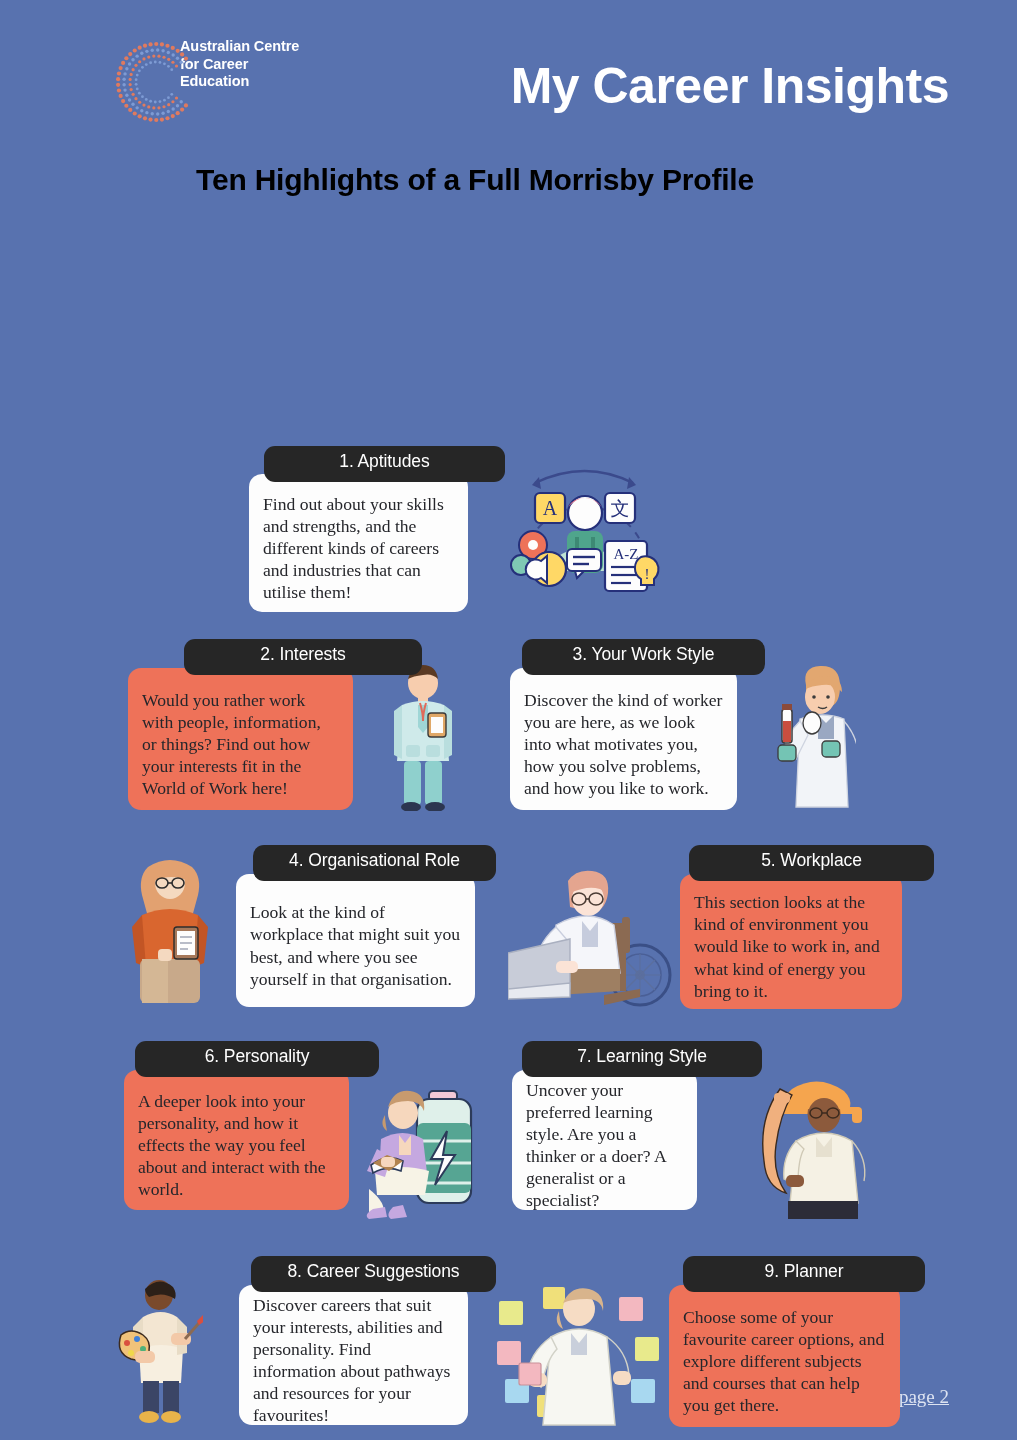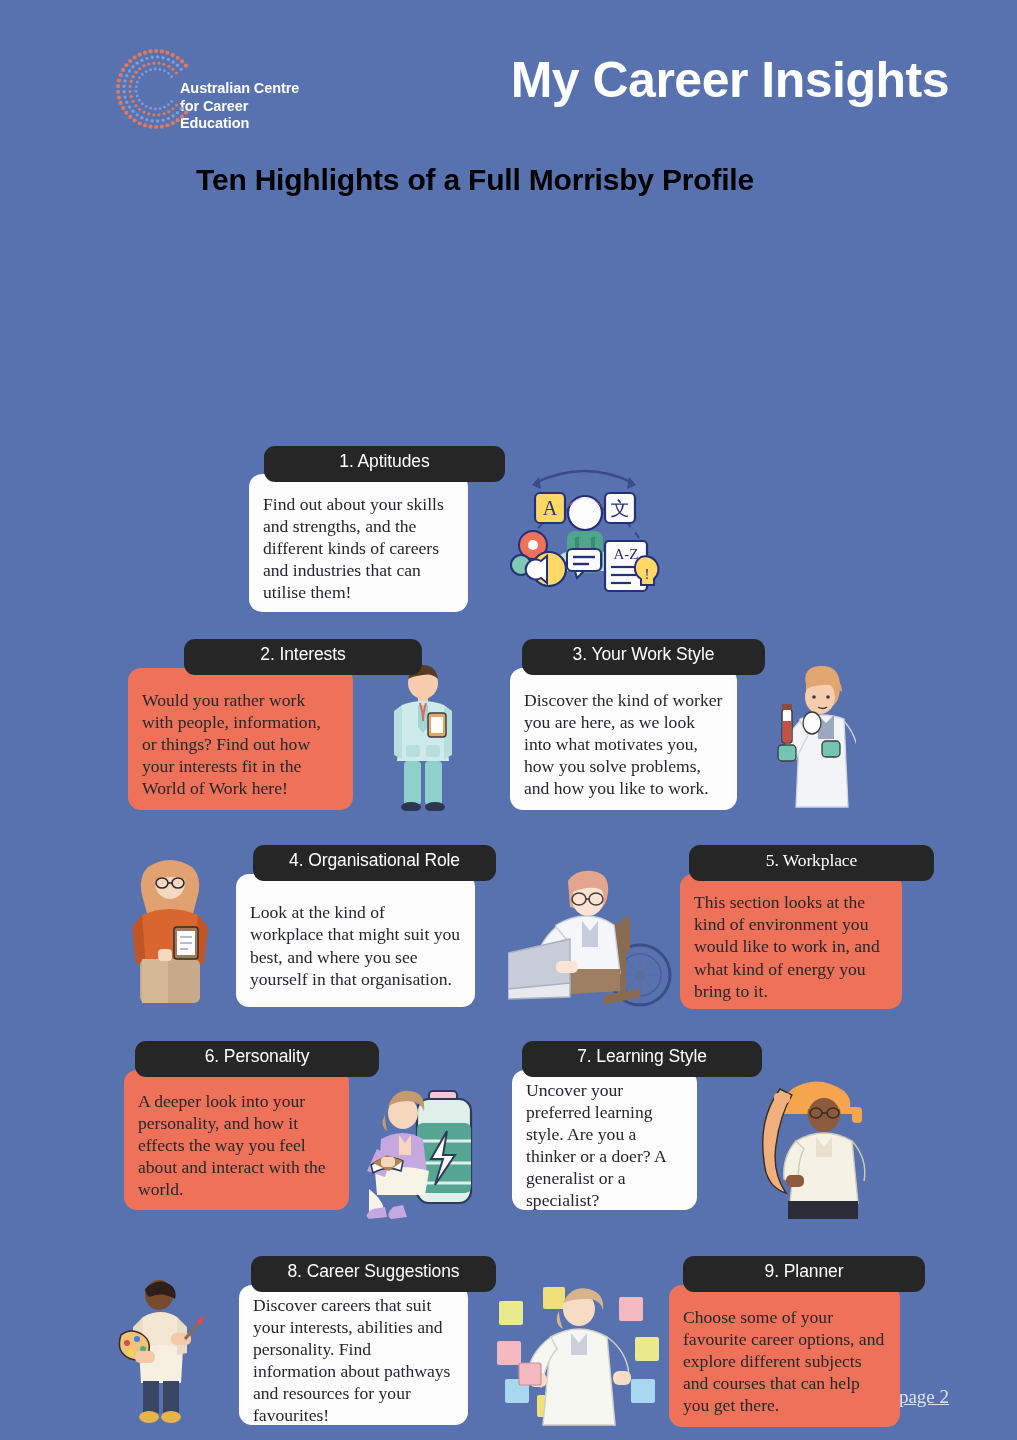--- a/index.html
+++ b/index.html
@@ -13,36 +13,36 @@
     position: relative;
   }
 
   
   .header { position: relative; height: 215px; }
 
   .logo-wrap {
     position: absolute;
     left: 112px; top: 38px;
     width: 190px; height: 95px;
-    display: flex; align-items: flex-end;
+    display: flex; align-items: flex-start;
   }
   .logo-mark { position: relative; width: 88px; height: 88px; flex: none; }
   .logo-mark svg { display: block; width: 88px; height: 88px; }
   .logo-text {
     color: #ffffff;
     font-size: 14.5px;
     font-weight: bold;
     line-height: 1.22;
     margin-left: -20px;
     letter-spacing: -0.1px;
   }
 
   .title-block {
     position: absolute;
-    right: 68px; top: 54px;
+    right: 68px; top: 60px;
     text-align: center;
   }
   .main-title {
     color: #ffffff;
     font-size: 50px;
     font-weight: bold;
     letter-spacing: -0.5px;
     line-height: 1.05;
   }
   .tagline {
@@ -359,21 +359,21 @@
         <line x1="62" y1="84" x2="74" y2="84" stroke="#9aa0b0" stroke-width="1.4"></line>
         <line x1="62" y1="90" x2="74" y2="90" stroke="#9aa0b0" stroke-width="1.4"></line>
         <line x1="62" y1="96" x2="70" y2="96" stroke="#9aa0b0" stroke-width="1.4"></line>
         <rect x="40" y="96" width="14" height="12" rx="4" fill="#f4d9c0"></rect>
       </svg>
     </div>
   </div>
 
   <div class="card">
     <div class="card-body orange" style="left:680px; top:659px; width:222px; height:135px;">This section looks at the kind of environment you would like to work in, and what kind of energy you bring to it.</div>
-    <div class="card-label" style="left:689px; top:630px; width:245px;font-family:Liberation Serif, serif;">5. Workplace</div>
+    <div class="card-label" style="left:689px; top:630px; width:245px;">5. Workplace</div>
     <div class="art" style="left:508px; top:650px;">
       <svg width="172" height="155" viewBox="0 0 172 155">
         <circle cx="132" cy="110" r="30" fill="none" stroke="#3a4f86" stroke-width="3"></circle>
         <circle cx="132" cy="110" r="21" fill="none" stroke="#4a5f96" stroke-width="1.6"></circle>
         <circle cx="132" cy="110" r="5" fill="#5b6f9e"></circle>
         <g stroke="#5b6f9e" stroke-width="1.2">
           <line x1="132" y1="89" x2="132" y2="131"></line>
           <line x1="111" y1="110" x2="153" y2="110"></line>
           <line x1="117" y1="95" x2="147" y2="125"></line>
           <line x1="117" y1="125" x2="147" y2="95"></line>

